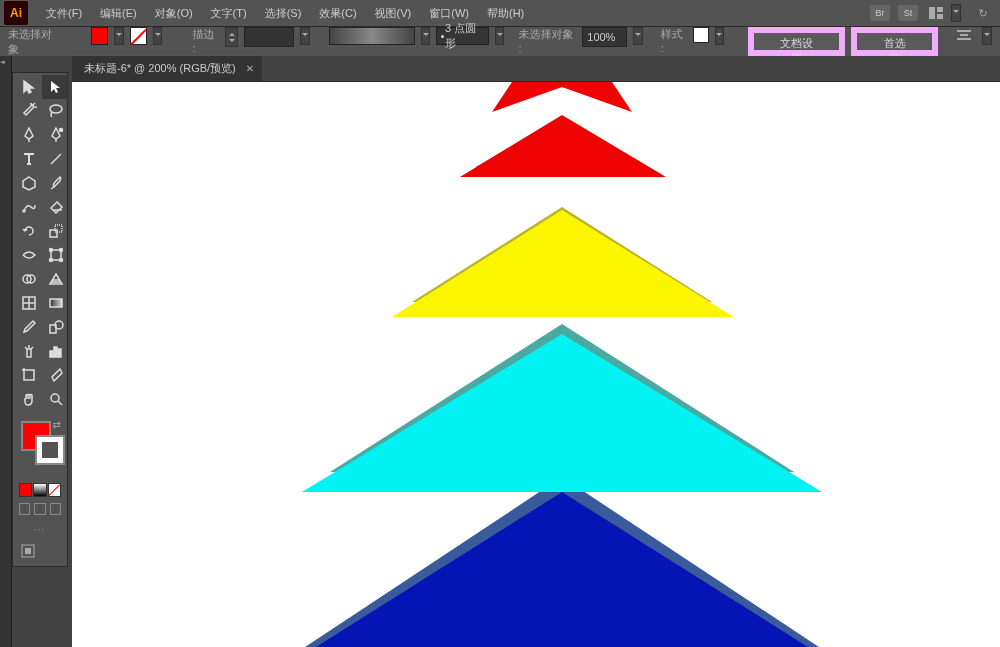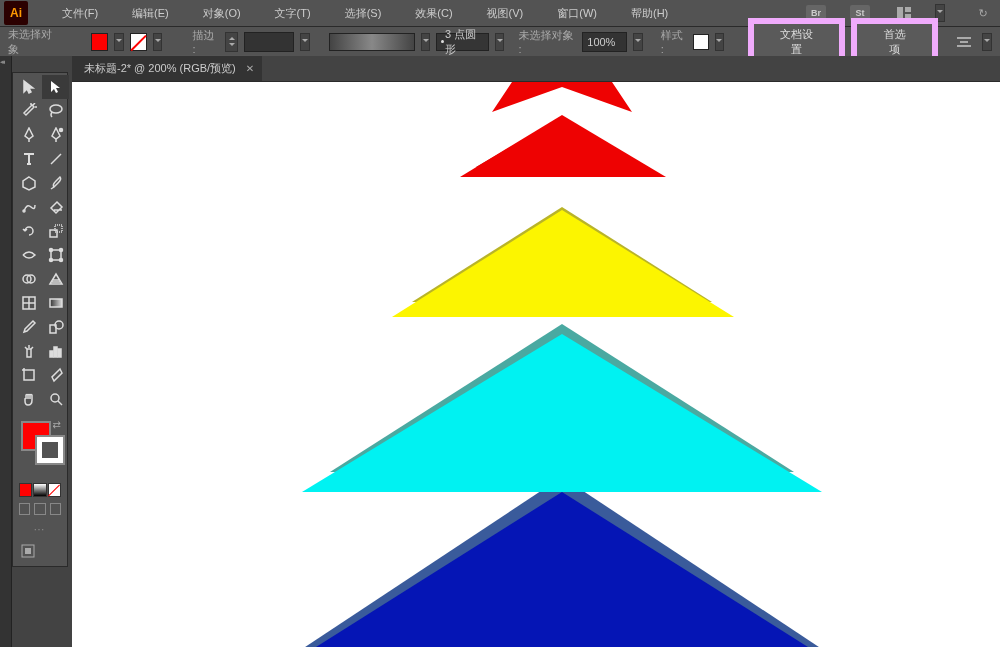--- a/index.html
+++ b/index.html
@@ -1,23 +1,23 @@
 <!DOCTYPE html>
 <html><head>
 <meta charset="utf-8">
 <style>
 *{margin:0;padding:0;box-sizing:border-box;font-family:"Microsoft YaHei",Arial,sans-serif;font-size:11px;color:#ccc;user-select:none}
 body{background:#333;width:1000px;height:647px;overflow:hidden;position:relative}
-.menu-bar{height:26px;background:#535353;display:flex;align-items:center;padding:0 4px;gap:18px}
+.menu-bar{height:26px;background:#535353;display:flex;align-items:center;padding:0 4px;gap:2px}
 .ai-logo{width:24px;height:24px;background:#2b0000;color:#ff9a00;font-weight:bold;font-size:12px;display:flex;align-items:center;justify-content:center;border-radius:2px;margin-right:8px}
 .menu-item{padding:3px 8px;cursor:pointer}
 .menu-spacer{flex:1}
 .menu-icon{width:20px;height:16px;display:flex;align-items:center;justify-content:center;margin:0 3px;cursor:pointer;color:#aaa}
-.menu-icon.box{background:#666;color:#ccc;font-size:9px;font-weight:bold;padding:2px 4px;border-radius:2px}
-.control-bar{height:30px;background:#535353;border-top:1px solid #2a2a2a;display:flex;align-items:center;padding:0 8px;gap:6px}
+.menu-icon.box{background:#666;color:#ccc;font-size:9px;font-weight:normal;padding:2px 4px;border-radius:2px}
+.control-bar{height:30px;background:#535353;border-top:1px solid #2a2a2a;display:flex;padding:0 8px;gap:6px}
 .ctrl-label{color:#aaa;font-size:11px}
 .color-swatch{width:18px;height:18px;border:1px solid #222;cursor:pointer}
 .dropdown-arrow{width:10px;height:18px;border:1px solid #333;background:#444;display:flex;align-items:center;justify-content:center;cursor:pointer}
 .dropdown-arrow::after{content:"";border:3px solid transparent;border-top-color:#aaa}
 .stroke-none{width:18px;height:18px;background:#fff;position:relative;border:1px solid #222;cursor:pointer}
 .stroke-none::after{content:"";position:absolute;width:140%;height:2px;background:red;top:50%;left:-20%;transform:rotate(-45deg)}
 .input-field{background:#333;border:1px solid #222;height:20px;padding:8px 4px;color:#ccc;width:50px}
 .btn{background:#5a5a5a;border:6px solid #f0abfc;padding:3px 22px;cursor:pointer;color:#ddd}
 .stepper{width:14px;height:20px;display:flex;flex-direction:column;border:1px solid #333;background:#444}
 .stepper div{flex:1;display:flex;align-items:center;justify-content:center;cursor:pointer}
@@ -313,21 +313,21 @@
     </div>
     <div class="dots3">⋯</div>
     <div class="edit-ic"><svg width="14" height="14">
           <rect x="1" y="1" width="12" height="12" fill="none" stroke="#aaa"></rect>
           <rect x="4" y="4" width="6" height="6" fill="#aaa"></rect>
         </svg></div>
   </div>
 
   <div class="tab-bar">
     <div class="doc-tab">
-      <span>未标题-2* @ 200% (RGB/预览)</span>
+      <span>未标题-6* @ 200% (RGB/预览)</span>
       <span class="x">✕</span>
     </div>
   </div>
 
   <div class="canvas-area">
     <svg width="1000" height="600">
 
       <polygon points="150,620 490,395 830,620" fill="#3a5b9b"></polygon>
       <polygon points="125,640 490,410 855,640" fill="#0515b5"></polygon>
 

